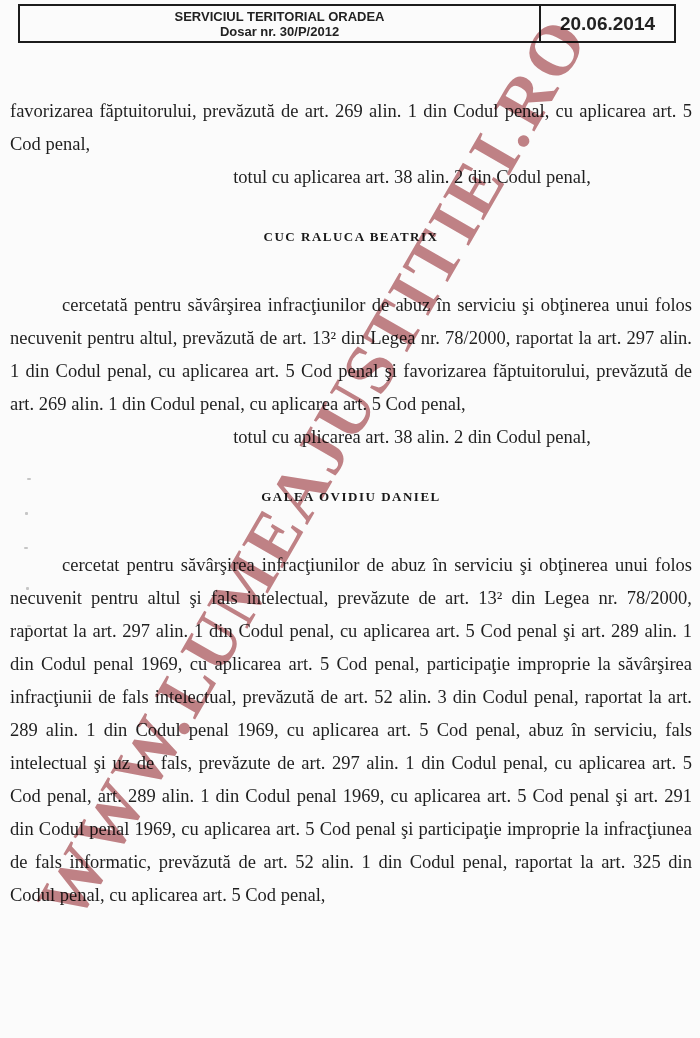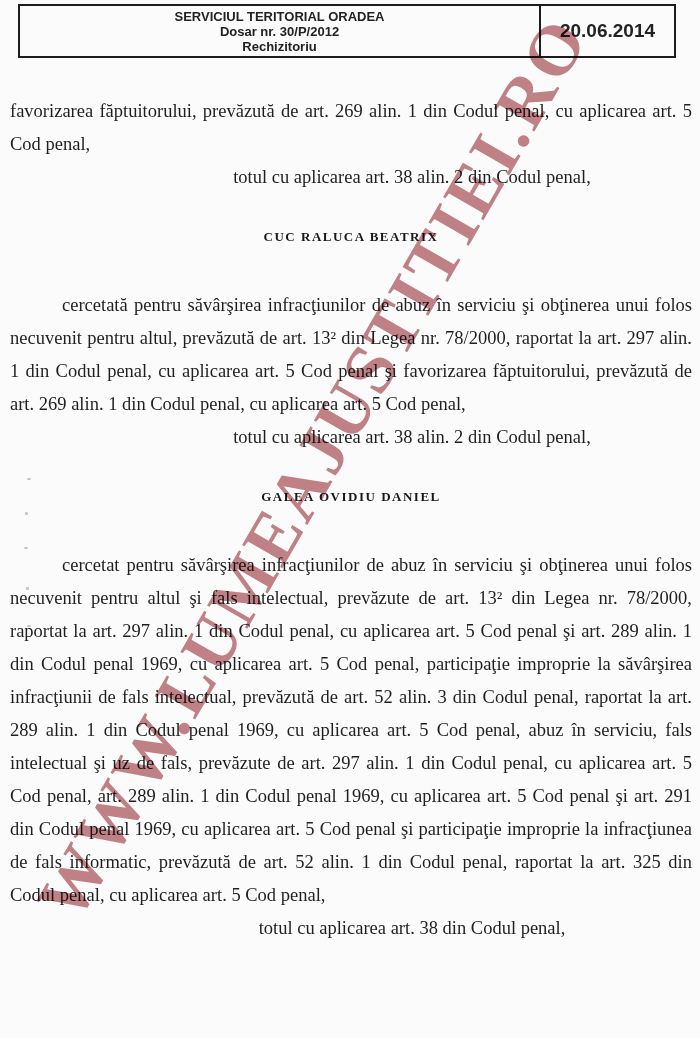--- a/index.html
+++ b/index.html
@@ -80,36 +80,34 @@
 </style>
 </head>
 <body>
 
 <div class="page">
 
   <div class="header-table">
     <div class="header-left">
       <div>SERVICIUL TERITORIAL ORADEA</div>
       <div>Dosar nr. 30/P/2012</div>
-      <div>Rechizitoriu</div>
     </div>
     <div class="header-right">
       <div>20.06.2014</div>
     </div>
   </div>
 
   <div class="content">
     <p class="cont">favorizarea făptuitorului, prevăzută de art. 269 alin. 1 din Codul penal, cu aplicarea art. 5 Cod penal,</p>
     <p class="totul">totul cu aplicarea art. 38 alin. 2 din Codul penal,</p>
     <h2 class="person">CUC RALUCA BEATRIX</h2>
     <p class="indent">cercetată pentru săvârşirea infracţiunilor de abuz în serviciu şi obţinerea unui folos necuvenit pentru altul, prevăzută de art. 13² din Legea nr. 78/2000, raportat la art. 297 alin. 1 din Codul penal, cu aplicarea art. 5 Cod penal şi favorizarea făptuitorului, prevăzută de art. 269 alin. 1 din Codul penal, cu aplicarea art. 5 Cod penal,</p>
     <p class="totul">totul cu aplicarea art. 38 alin. 2 din Codul penal,</p>
     <h2 class="person">GALEA OVIDIU DANIEL</h2>
     <p class="indent">cercetat pentru săvârşirea infracţiunilor de abuz în serviciu şi obţinerea unui folos necuvenit pentru altul şi fals intelectual, prevăzute de art. 13² din Legea nr. 78/2000, raportat la art. 297 alin. 1 din Codul penal, cu aplicarea art. 5 Cod penal şi art. 289 alin. 1 din Codul penal 1969, cu aplicarea art. 5 Cod penal, participaţie improprie la săvârşirea infracţiunii de fals intelectual, prevăzută de art. 52 alin. 3 din Codul penal, raportat la art. 289 alin. 1 din Codul penal 1969, cu aplicarea art. 5 Cod penal, abuz în serviciu, fals intelectual şi uz de fals, prevăzute de art. 297 alin. 1 din Codul penal, cu aplicarea art. 5 Cod penal, art. 289 alin. 1 din Codul penal 1969, cu aplicarea art. 5 Cod penal şi art. 291 din Codul penal 1969, cu aplicarea art. 5 Cod penal şi participaţie improprie la infracţiunea de fals informatic, prevăzută de art. 52 alin. 1 din Codul penal, raportat la art. 325 din Codul penal, cu aplicarea art. 5 Cod penal,</p>
-    <p class="totul">totul cu aplicarea art. 38 din Codul penal,</p>
   </div>
 
   <div class="watermark" style="color: rgb(181, 103, 108);">WWW.LUMEAJUSTITIEI.RO</div>
 
   <div class="speck s1"></div>
   <div class="speck s2"></div>
   <div class="speck s3"></div>
   <div class="speck s4"></div>
   <div class="speck s5"></div>
 </div>

